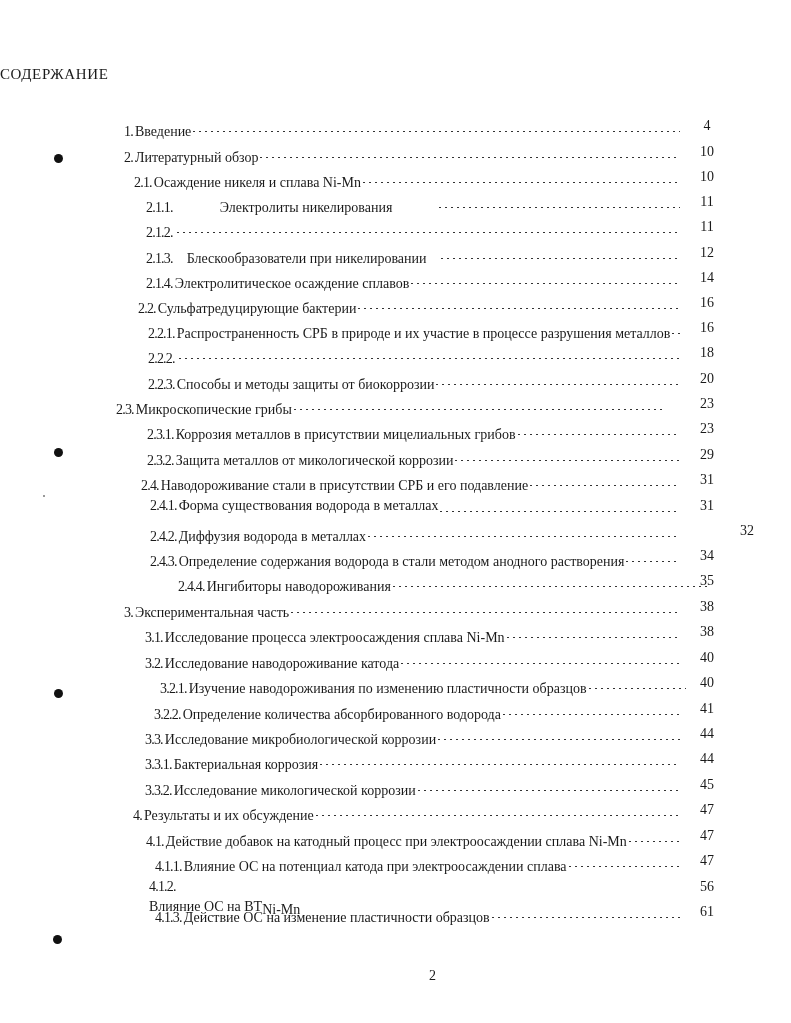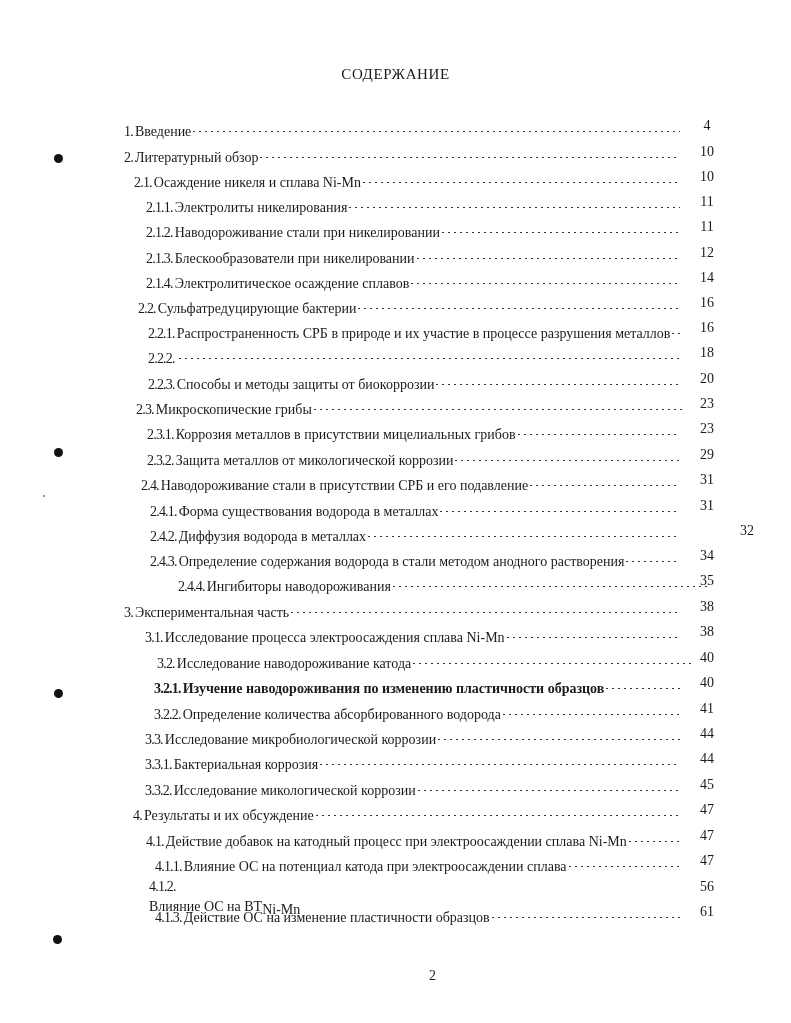--- a/index.html
+++ b/index.html
@@ -1,21 +1,21 @@
 <!DOCTYPE html>
 <html><head>
 <meta charset="utf-8">
 <style>
   html, body { margin:0; padding:0; background:#ffffff; }
   body {
     width:791px; height:1023px; position:relative; overflow:hidden;
     font-family:"Liberation Serif","DejaVu Serif",serif; color:#1a1a1a;
   }
   .title {
-    position:absolute; top:66px; left:0; width:791px; text-align:center;
+    position:absolute; top:66px; left:0; width:791px; text-align:left;
     font-size:15px; letter-spacing:0.6px;
   }
   .toc { position:absolute; top:118px; left:0; width:791px; }
   .row {
     position:absolute; height:20px; display:flex; align-items:baseline;
     font-size:14px; line-height:20px; white-space:nowrap;
   }
   .num { margin-right:2px; letter-spacing:-0.8px; }
   .text { flex:0 0 auto; }
   .leader {
@@ -48,33 +48,32 @@
       <span class="text">Литературный обзор</span>
       <span class="leader"></span>
     </div>
     <div class="page" style="top: 24px; left: 692px;">10</div>
     <div class="row" style="top: 49px; left: 134px; width: 548px;">
       <span class="num">2.1.</span>
       <span class="text">Осаждение никеля и сплава Ni-Mn</span>
       <span class="leader"></span>
     </div>
     <div class="page" style="top: 49px; left: 692px;">10</div>
-    <div class="row" style="top: 74px; left: 146px; width: 536px;">
+    <div class="row" style="top: 74px; left: 146px; width: 536px; gap: 45px;">
       <span class="num">2.1.1.</span>
       <span class="text">Электролиты никелирования</span>
       <span class="leader"></span>
     </div>
     <div class="page" style="top: 74px; left: 692px;">11</div>
     <div class="row" style="top: 99px; left: 146px; width: 536px;">
       <span class="num">2.1.2.</span>
-      <span class="text">Наводороживание стали при никелировании</span>
       <span class="leader"></span>
     </div>
     <div class="page" style="top: 99px; left: 692px;">11</div>
-    <div class="row" style="top: 125px; left: 146px; width: 536px;">
+    <div class="row" style="top: 125px; left: 146px; width: 536px; gap: 12px;">
       <span class="num">2.1.3.</span>
       <span class="text">Блескообразователи при никелировании</span>
       <span class="leader"></span>
     </div>
     <div class="page" style="top: 125px; left: 692px;">12</div>
     <div class="row" style="top: 150px; left: 146px; width: 536px;">
       <span class="num">2.1.4.</span>
       <span class="text">Электролитическое осаждение сплавов</span>
       <span class="leader"></span>
     </div>
@@ -95,21 +94,21 @@
       <span class="num">2.2.2.</span>
       <span class="leader"></span>
     </div>
     <div class="page" style="top: 225px; left: 692px;">18</div>
     <div class="row" style="top: 251px; left: 148px; width: 534px;">
       <span class="num">2.2.3.</span>
       <span class="text">Способы и методы защиты от биокоррозии</span>
       <span class="leader"></span>
     </div>
     <div class="page" style="top: 251px; left: 692px;">20</div>
-    <div class="row" style="top: 276px; left: 136px; width: 550px;">
+    <div class="row" style="top: 276px; left: 116px; width: 550px;">
       <span class="num">2.3.</span>
       <span class="text">Микроскопические грибы</span>
       <span class="leader"></span>
     </div>
     <div class="page" style="top: 276px; left: 692px;">23</div>
     <div class="row" style="top: 301px; left: 147px; width: 535px;">
       <span class="num">2.3.1.</span>
       <span class="text">Коррозия металлов в присутствии мицелиальных грибов</span>
       <span class="leader"></span>
     </div>
@@ -119,21 +118,21 @@
       <span class="text">Защита металлов от микологической коррозии</span>
       <span class="leader"></span>
     </div>
     <div class="page" style="top: 327px; left: 692px;">29</div>
     <div class="row" style="top: 352px; left: 141px; width: 541px;">
       <span class="num">2.4.</span>
       <span class="text">Наводороживание стали в присутствии СРБ и его подавление</span>
       <span class="leader"></span>
     </div>
     <div class="page" style="top: 352px; left: 692px;">31</div>
-    <div class="row" style="top: 378px; left: 150px; width: 532px;">
+    <div class="row" style="top: 378px; left: 150px; width: 532px; align-items: center;">
       <span class="num">2.4.1.</span>
       <span class="text">Форма существования водорода в металлах</span>
       <span class="leader"></span>
     </div>
     <div class="page" style="top: 378px; left: 692px;">31</div>
     <div class="row" style="top: 403px; left: 150px; width: 532px;">
       <span class="num">2.4.2.</span>
       <span class="text">Диффузия водорода в металлах</span>
       <span class="leader"></span>
     </div>
@@ -155,27 +154,27 @@
       <span class="text">Экспериментальная часть</span>
       <span class="leader"></span>
     </div>
     <div class="page" style="top: 479px; left: 692px;">38</div>
     <div class="row" style="top: 504px; left: 145px; width: 537px;">
       <span class="num">3.1.</span>
       <span class="text">Исследование процесса электроосаждения сплава Ni-Mn</span>
       <span class="leader"></span>
     </div>
     <div class="page" style="top: 504px; left: 692px;">38</div>
-    <div class="row" style="top: 530px; left: 145px; width: 537px; margin-left: 12px;">
+    <div class="row" style="top: 530px; left: 145px; width: 537px;">
       <span class="num">3.2.</span>
       <span class="text">Исследование наводороживание катода</span>
       <span class="leader"></span>
     </div>
     <div class="page" style="top: 530px; left: 692px;">40</div>
-    <div class="row" style="top: 555px; left: 154px; width: 528px; font-weight: bold;">
+    <div class="row" style="top: 555px; left: 160px; width: 528px;">
       <span class="num">3.2.1.</span>
       <span class="text">Изучение наводороживания по изменению пластичности образцов</span>
       <span class="leader"></span>
     </div>
     <div class="page" style="top: 555px; left: 692px;">40</div>
     <div class="row" style="top: 581px; left: 154px; width: 528px;">
       <span class="num">3.2.2.</span>
       <span class="text">Определение количества абсорбированного водорода</span>
       <span class="leader"></span>
     </div>

